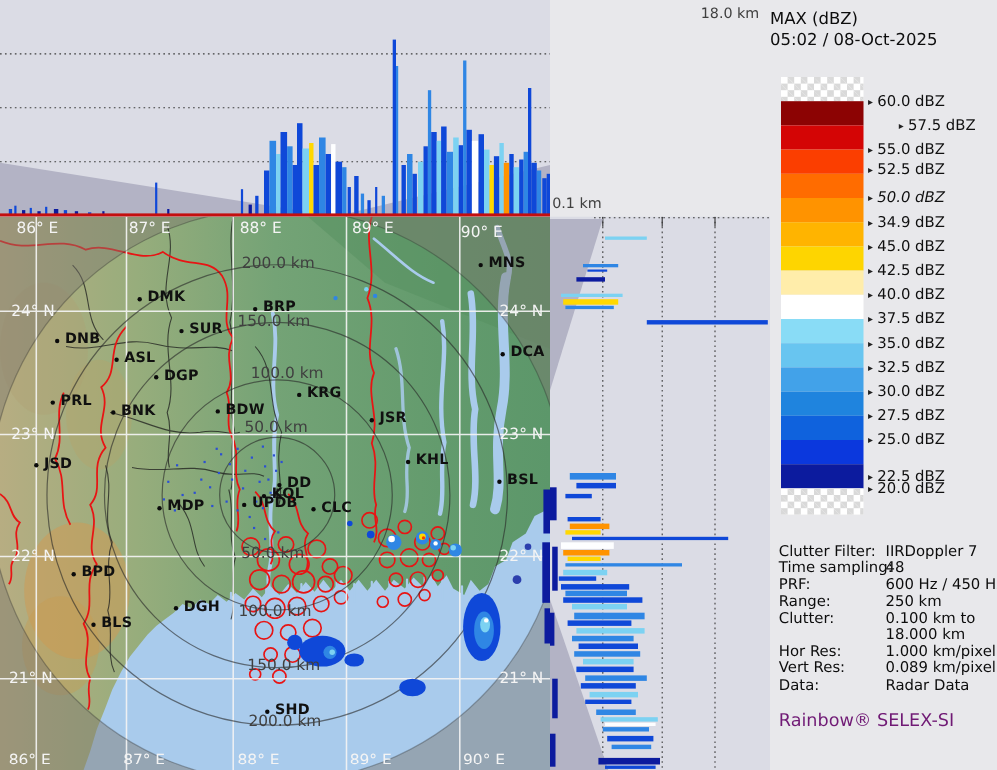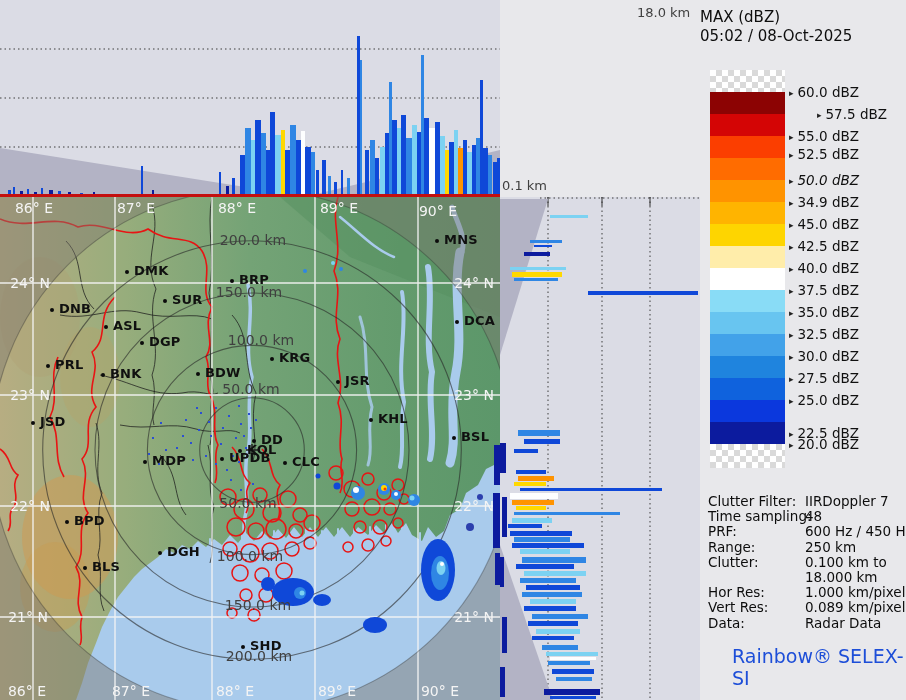--- a/index.html
+++ b/index.html
@@ -23,21 +23,21 @@
                      linear-gradient(45deg,#d9d9d9 25%,transparent 25%,transparent 75%,#d9d9d9 75%);
     background-size:12px 12px;background-position:0 0,6px 6px;}
   #lg-bands{position:absolute;left:710px;top:92px;width:75px;}
   .lg-lab{position:absolute;left:789px;font-size:13.5px;color:#101010;white-space:nowrap;}
   .lg-lab .mark{font-size:9px;margin-right:4px;vertical-align:1.5px;color:#222;}
   
   #info-rows{position:absolute;left:708px;top:494px;width:196px;font-size:13.5px;color:#0d0d0d;line-height:15.2px;}
   .irow{display:flex;}
   .il{width:97px;flex:none;white-space:nowrap;}
   .iv{flex:1;white-space:nowrap;}
-  #info-footer{position:absolute;left:732px;top:645px;font-size:19px;color:#1d4ed8;}
+  #info-footer{position:absolute;left:708px;top:645px;font-size:16px;color:#701a75;}
 </style>
 </head>
 <body>
 
 <div class="stage">
 
   <svg width="500" height="197" style="position:absolute;left:0;top:0;background:#dbdce5">
     <line class="gl" x1="0" y1="49" x2="500" y2="49"></line>
     <line class="gl" x1="0" y1="98" x2="500" y2="98"></line>
     <line class="gl" x1="0" y1="147" x2="500" y2="147"></line>

